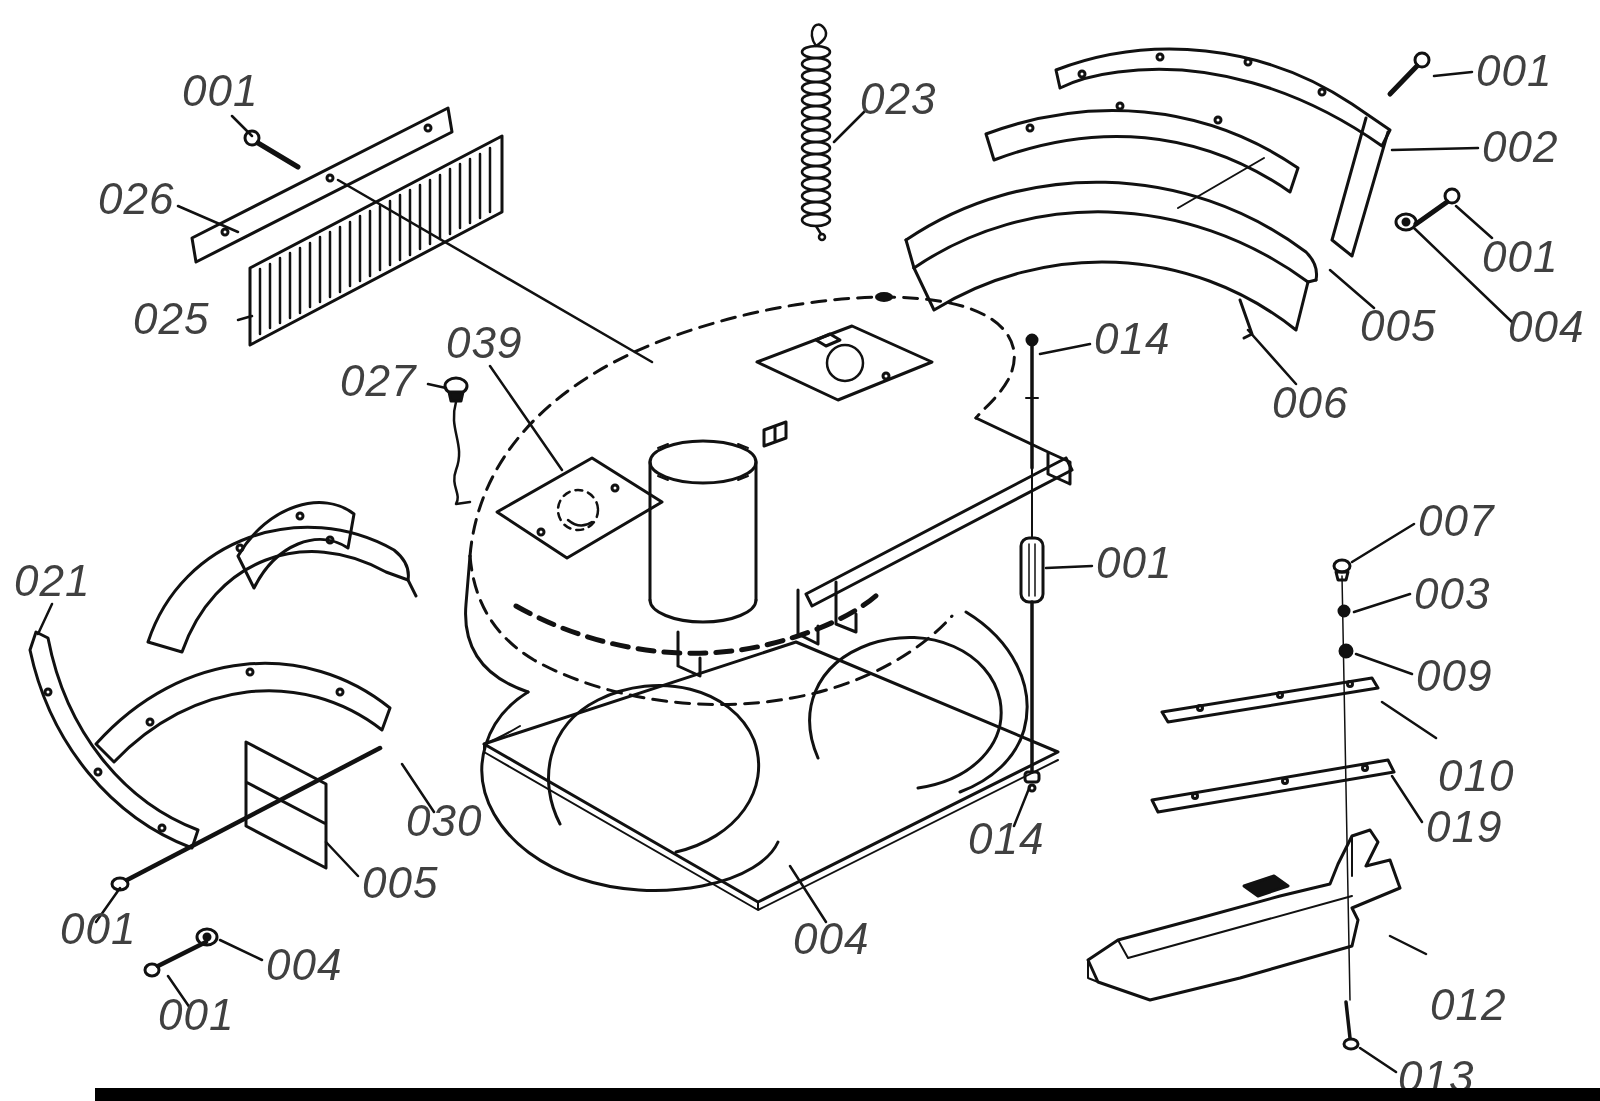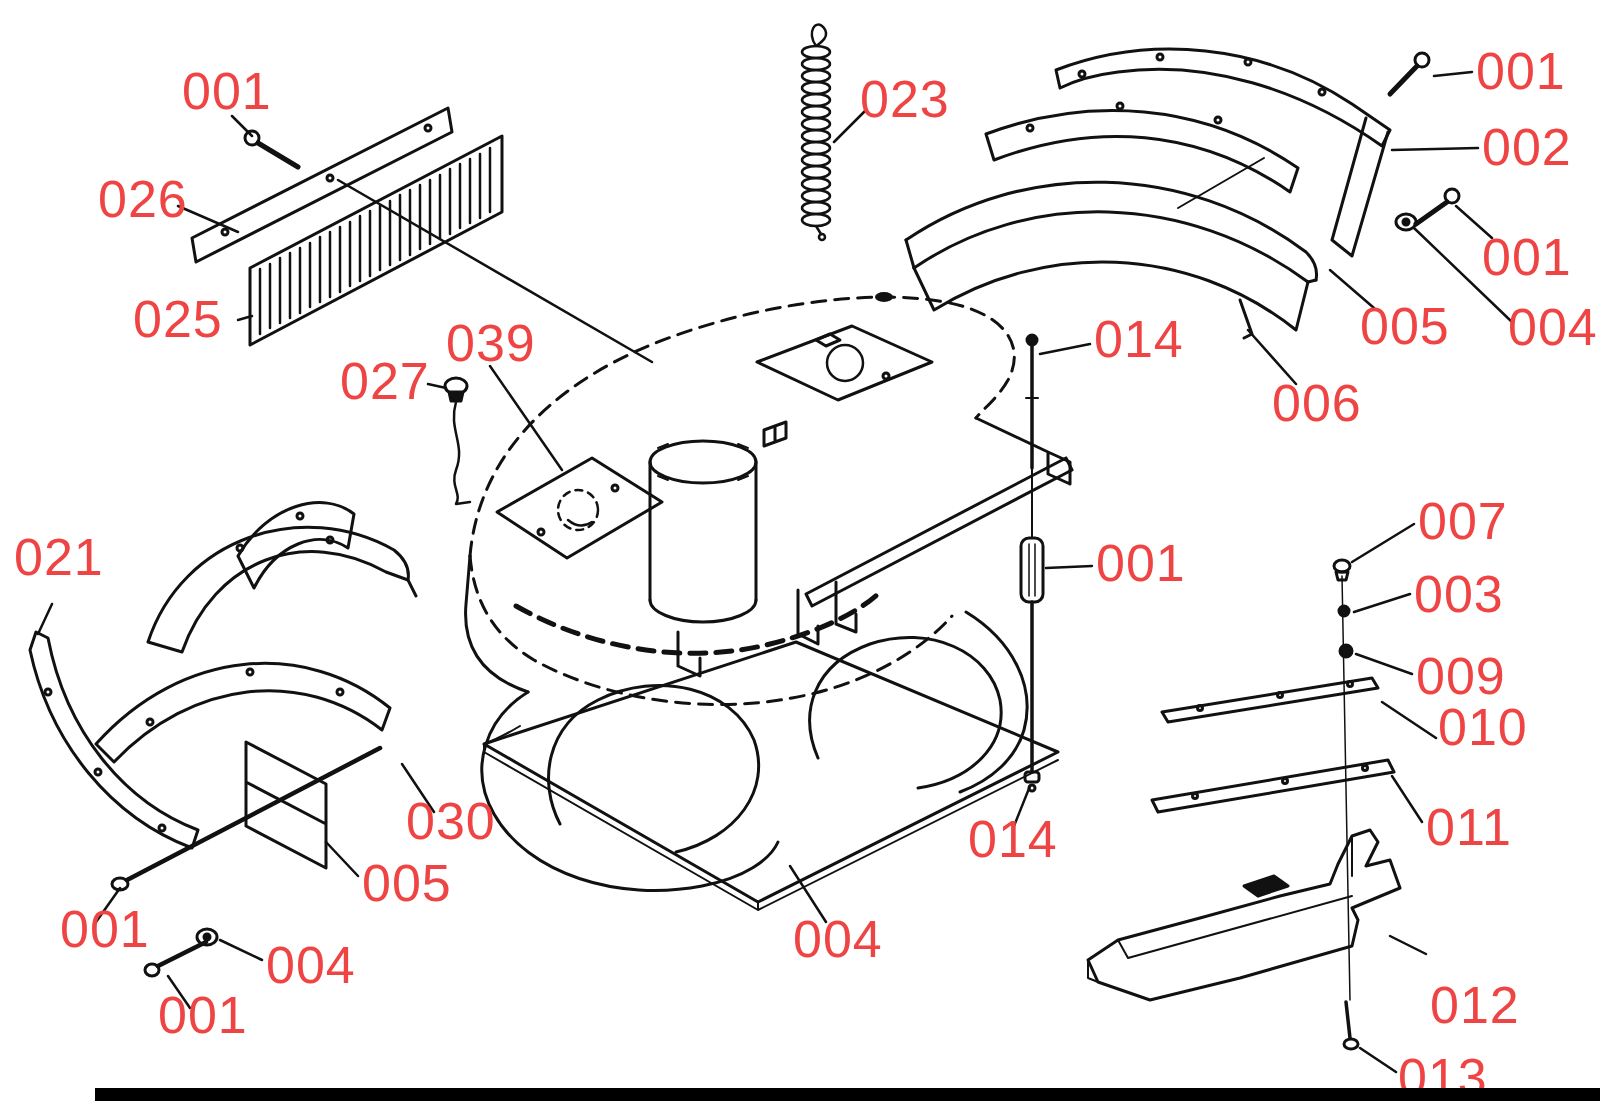--- a/index.html
+++ b/index.html
@@ -2,22 +2,22 @@
 <html><head>
 <meta charset="utf-8">
 <style>
   html,body{margin:0;padding:0;background:#fff;}
   .canvas{
     position:relative;width:1600px;height:1101px;background:#ffffff;
     font-family:"Liberation Sans", sans-serif;overflow:hidden;
   }
   .drawing{position:absolute;left:0;top:0;}
   .label{
-    position:absolute;font-size:52px;line-height:42px;color:#ef4444;
-    letter-spacing:1px;user-select:none;white-space:nowrap;
+    position:absolute;font-size:44px;line-height:42px;color:#404040;
+    letter-spacing:1px;user-select:none;white-space:nowrap;font-style:italic;
   }
   .bottom-bar{position:absolute;left:95px;top:1088px;width:1505px;height:13px;background:#000;}
 </style>
 </head>
 <body>
 
 <div class="canvas">
 
   <svg class="drawing" width="1600" height="1101" viewBox="0 0 1600 1101" fill="none" stroke="#111" stroke-width="3" stroke-linecap="round" stroke-linejoin="round">
 
@@ -254,23 +254,23 @@
   <div class="label" style="left:1482px;top:126px">002</div>
   <div class="label" style="left:1482px;top:236px">001</div>
   <div class="label" style="left:1360px;top:305px">005</div>
   <div class="label" style="left:1508px;top:306px">004</div>
   <div class="label" style="left:1272px;top:382px">006</div>
   <div class="label" style="left:1094px;top:318px">014</div>
   <div class="label" style="left:1096px;top:542px">001</div>
   <div class="label" style="left:1418px;top:500px">007</div>
   <div class="label" style="left:1414px;top:573px">003</div>
   <div class="label" style="left:1416px;top:655px">009</div>
-  <div class="label" style="left:1438px;top:706px">010</div>
-  <div class="label" style="left:1426px;top:806px">011</div>
-  <div class="label" style="left:14px;top:536px">021</div>
+  <div class="label" style="left:1438px;top:755px">010</div>
+  <div class="label" style="left:1426px;top:806px">019</div>
+  <div class="label" style="left:14px;top:560px">021</div>
   <div class="label" style="left:406px;top:800px">030</div>
   <div class="label" style="left:362px;top:862px">005</div>
   <div class="label" style="left:60px;top:908px">001</div>
   <div class="label" style="left:266px;top:944px">004</div>
   <div class="label" style="left:158px;top:994px">001</div>
   <div class="label" style="left:968px;top:818px">014</div>
   <div class="label" style="left:793px;top:918px">004</div>
   <div class="label" style="left:1430px;top:984px">012</div>
   <div class="label" style="left:1398px;top:1056px">013</div>
 

